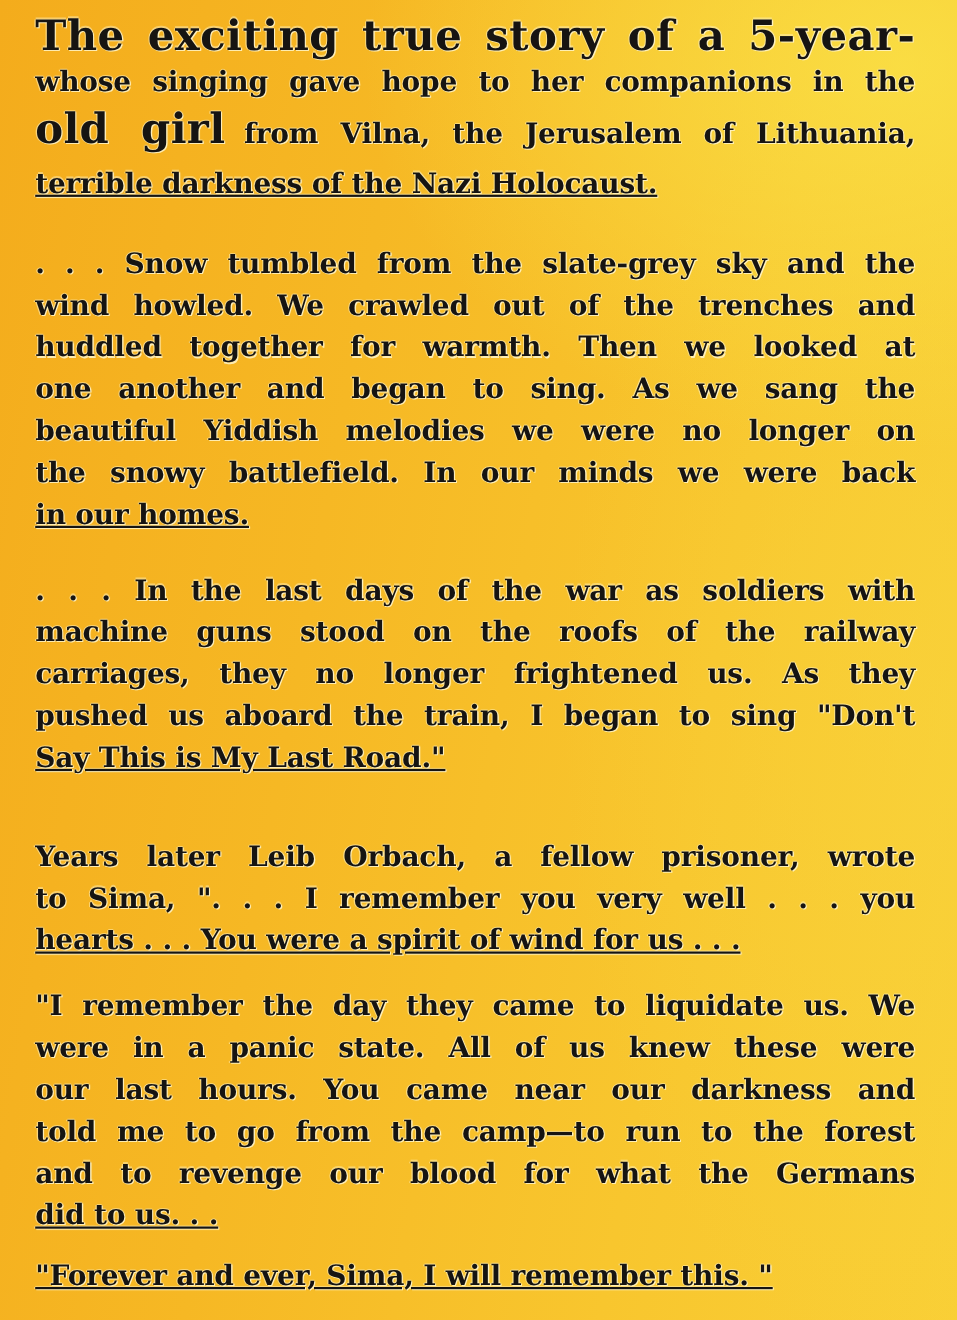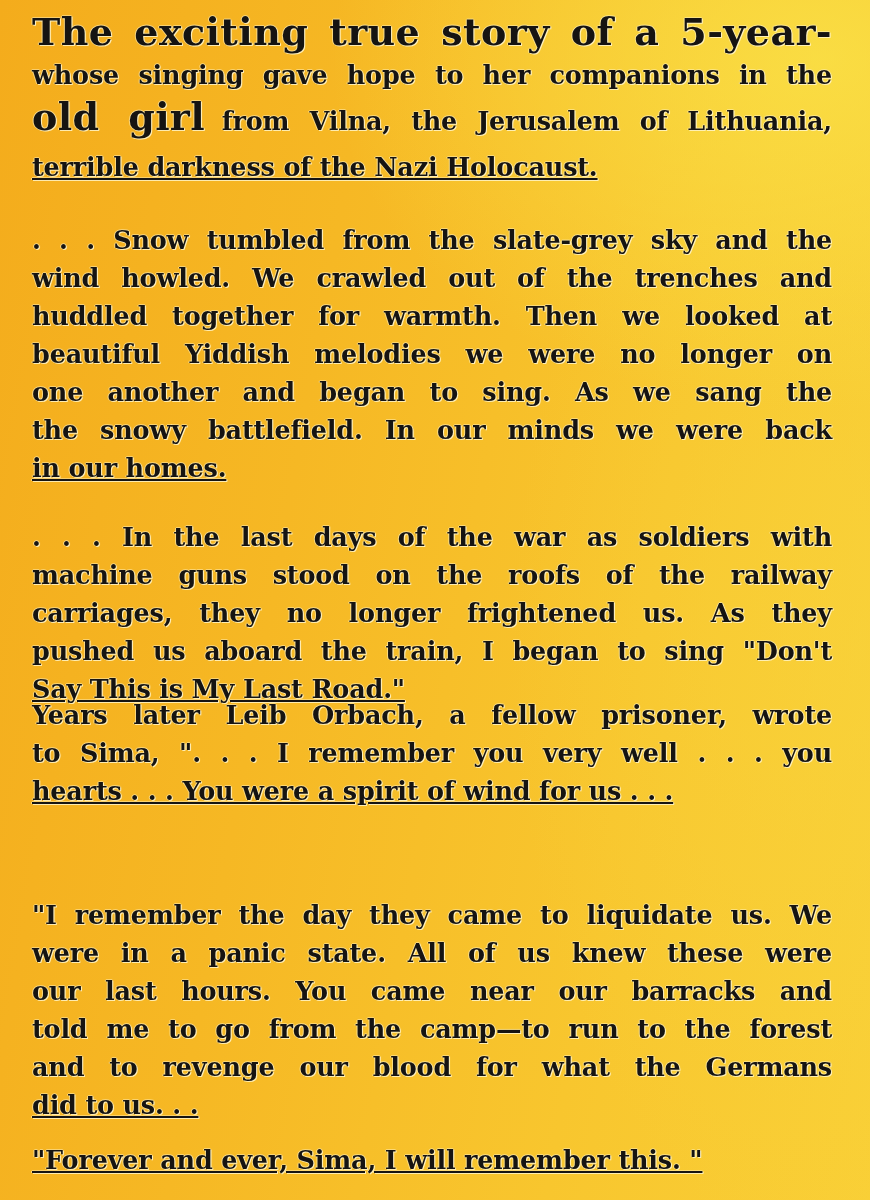--- a/index.html
+++ b/index.html
@@ -51,21 +51,21 @@
     .para {
       margin: 0;
       font-size: 25.5px;
       line-height: 38px;
       text-align: justify;
       text-align-last: left;
       font-weight: bold;
     }
     .p1 { position: absolute; top: 213px; width: 800px; }
     .p2 { position: absolute; top: 510px; width: 800px; }
-    .p3 { position: absolute; top: 688px; width: 800px; }
+    .p3 { position: absolute; top: 752px; width: 800px; }
     .p4 { position: absolute; top: 888px; width: 800px; }
     .p5 { position: absolute; top: 1133px; width: 800px; }
     .l {
       display: block;
       text-align: justify;
       text-align-last: justify;
       white-space: nowrap;
     }
     .l.last {
       text-align-last: left;
@@ -90,22 +90,22 @@
     </span>
     <span class="l last" style="font-size:25.5px; line-height:38px;">
       <span>terrible darkness of the Nazi Holocaust.</span>
     </span>
   </div>
 
   <div class="para txt p1">
     <span class="l">. . . Snow tumbled from the slate-grey sky and the</span>
     <span class="l">wind howled. We crawled out of the trenches and</span>
     <span class="l">huddled together for warmth. Then we looked at</span>
+    <span class="l">one another and began to sing. As we sang the</span>
     <span class="l">beautiful Yiddish melodies we were no longer on</span>
-    <span class="l">one another and began to sing. As we sang the</span>
     <span class="l">the snowy battlefield. In our minds we were back</span>
     <span class="l last">in our homes.</span>
   </div>
 
   <div class="para txt p2">
     <span class="l">. . . In the last days of the war as soldiers with</span>
     <span class="l">machine guns stood on the roofs of the railway</span>
     <span class="l">carriages, they no longer frightened us. As they</span>
     <span class="l">pushed us aboard the train, I began to sing "Don't</span>
     <span class="l last">Say This is My Last Road."</span>
@@ -113,21 +113,21 @@
 
   <div class="para txt p3">
     <span class="l">Years later Leib Orbach, a fellow prisoner, wrote</span>
     <span class="l">to Sima, ". . . I remember you very well . . . you</span>
     <span class="l last">hearts . . . You were a spirit of wind for us . . .</span>
   </div>
 
   <div class="para txt p4">
     <span class="l">"I remember the day they came to liquidate us. We</span>
     <span class="l">were in a panic state. All of us knew these were</span>
-    <span class="l">our last hours. You came near our barracks and</span>
+    <span class="l">our last hours. You came near our darkness and</span>
     <span class="l">told me to go from the camp—to run to the forest</span>
     <span class="l">and to revenge our blood for what the Germans</span>
     <span class="l last">did to us. . .</span>
   </div>
 
   <div class="para txt p5">
     <span class="l last">"Forever and ever, Sima, I will remember this. "</span>
   </div>
 
 </div>

